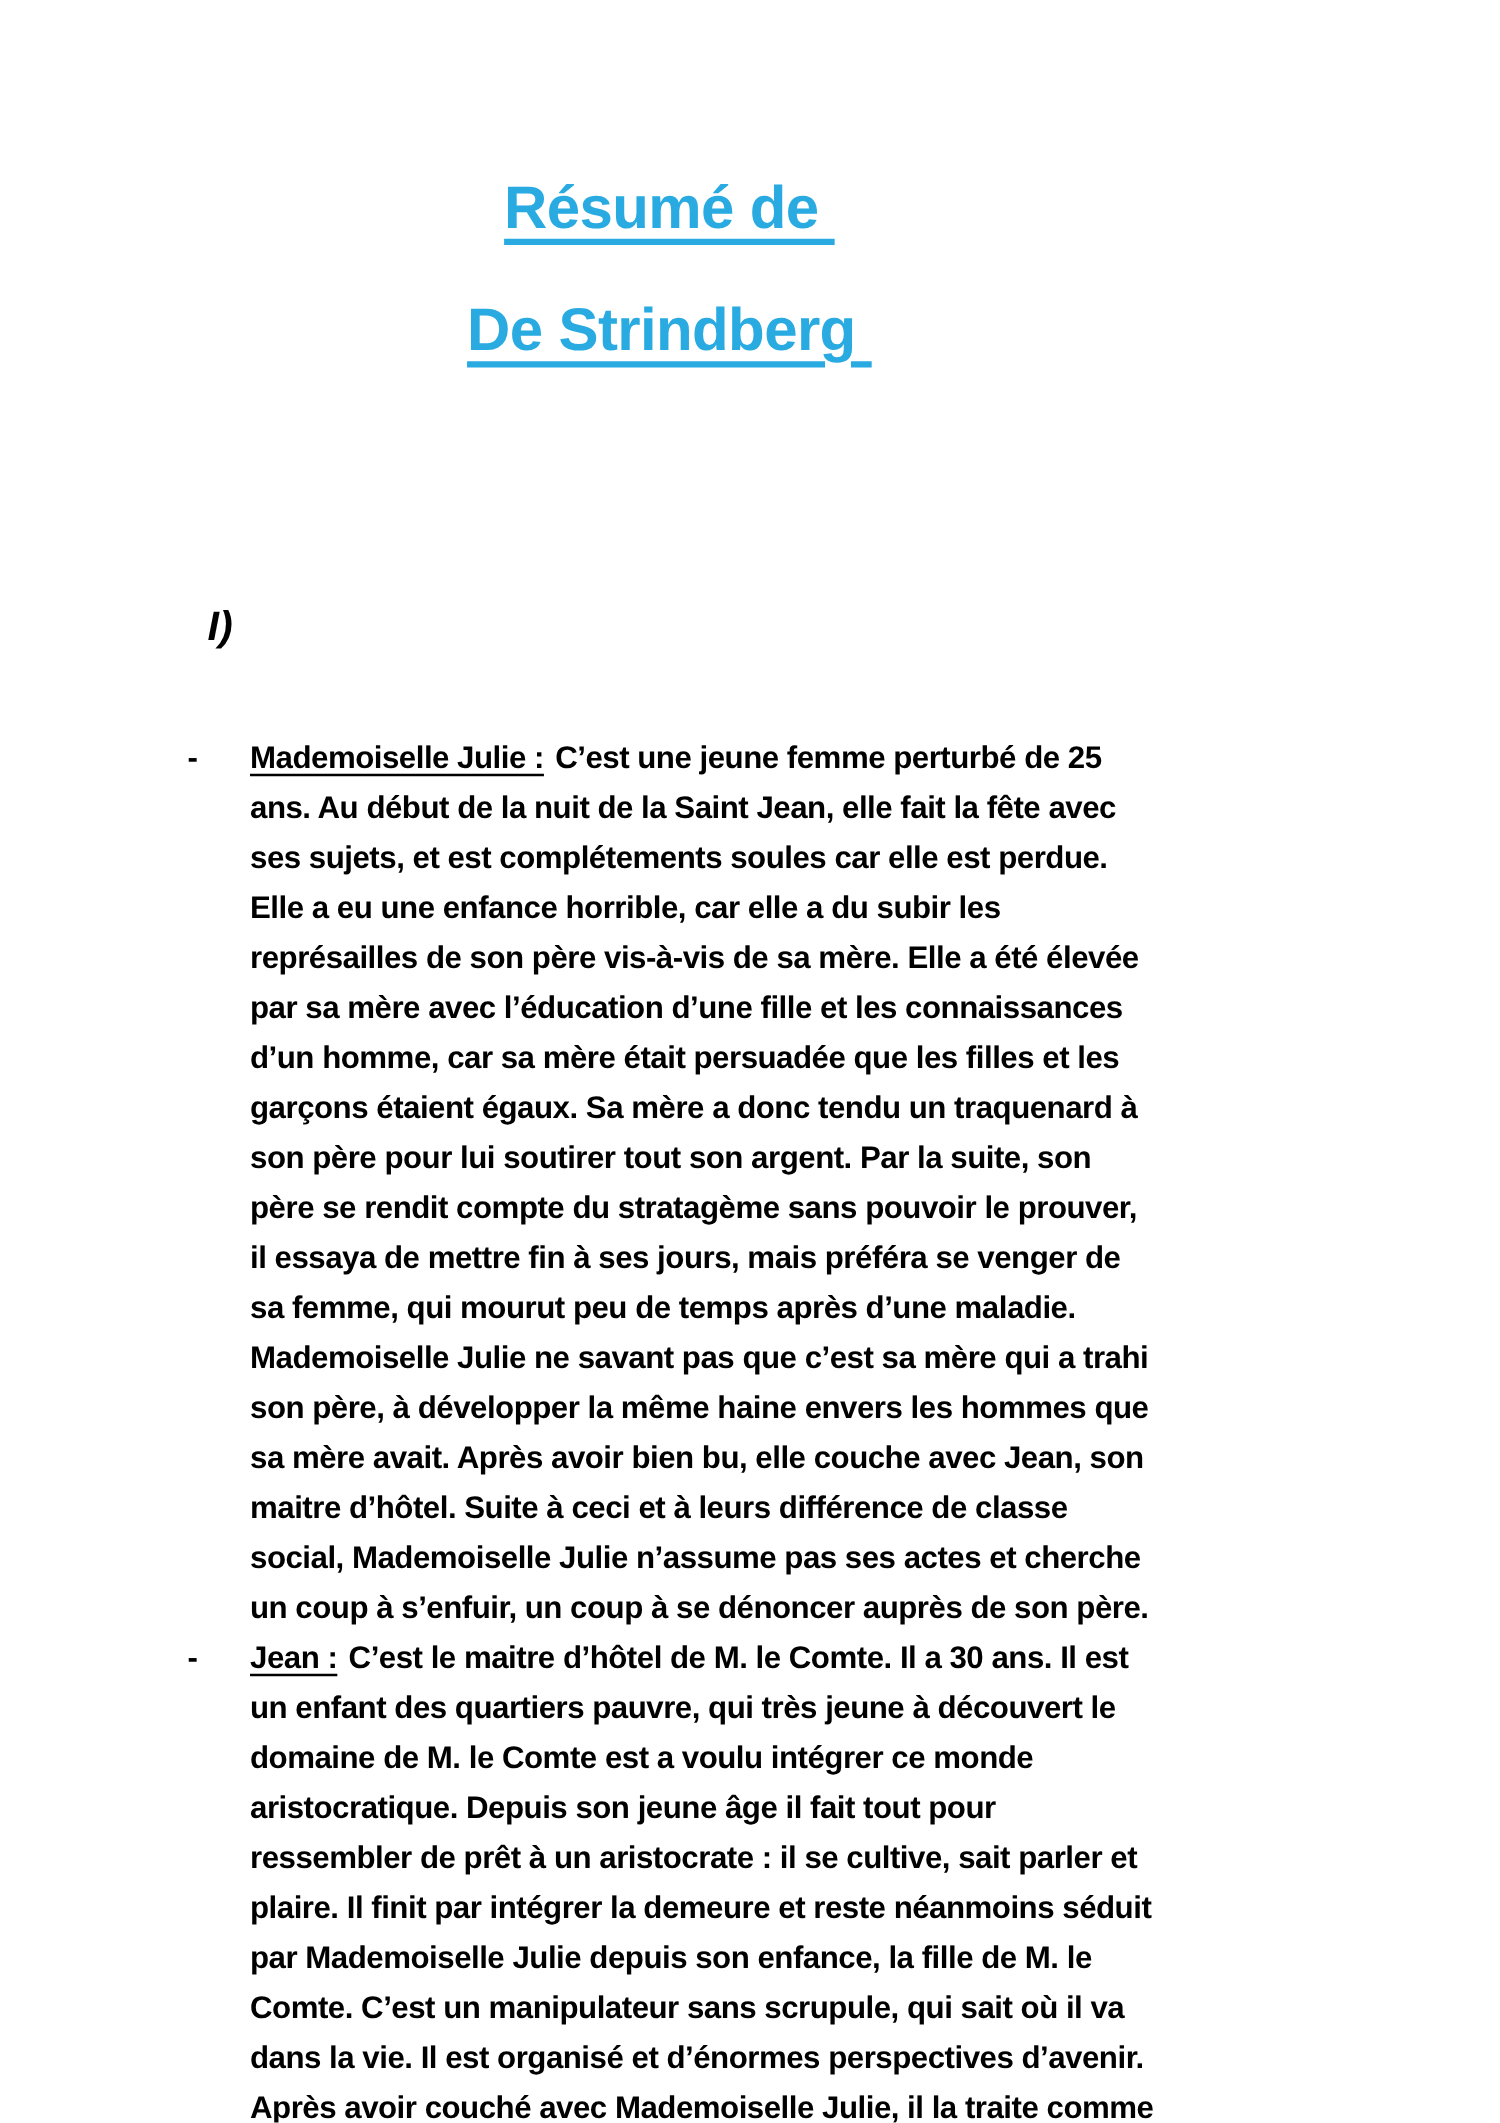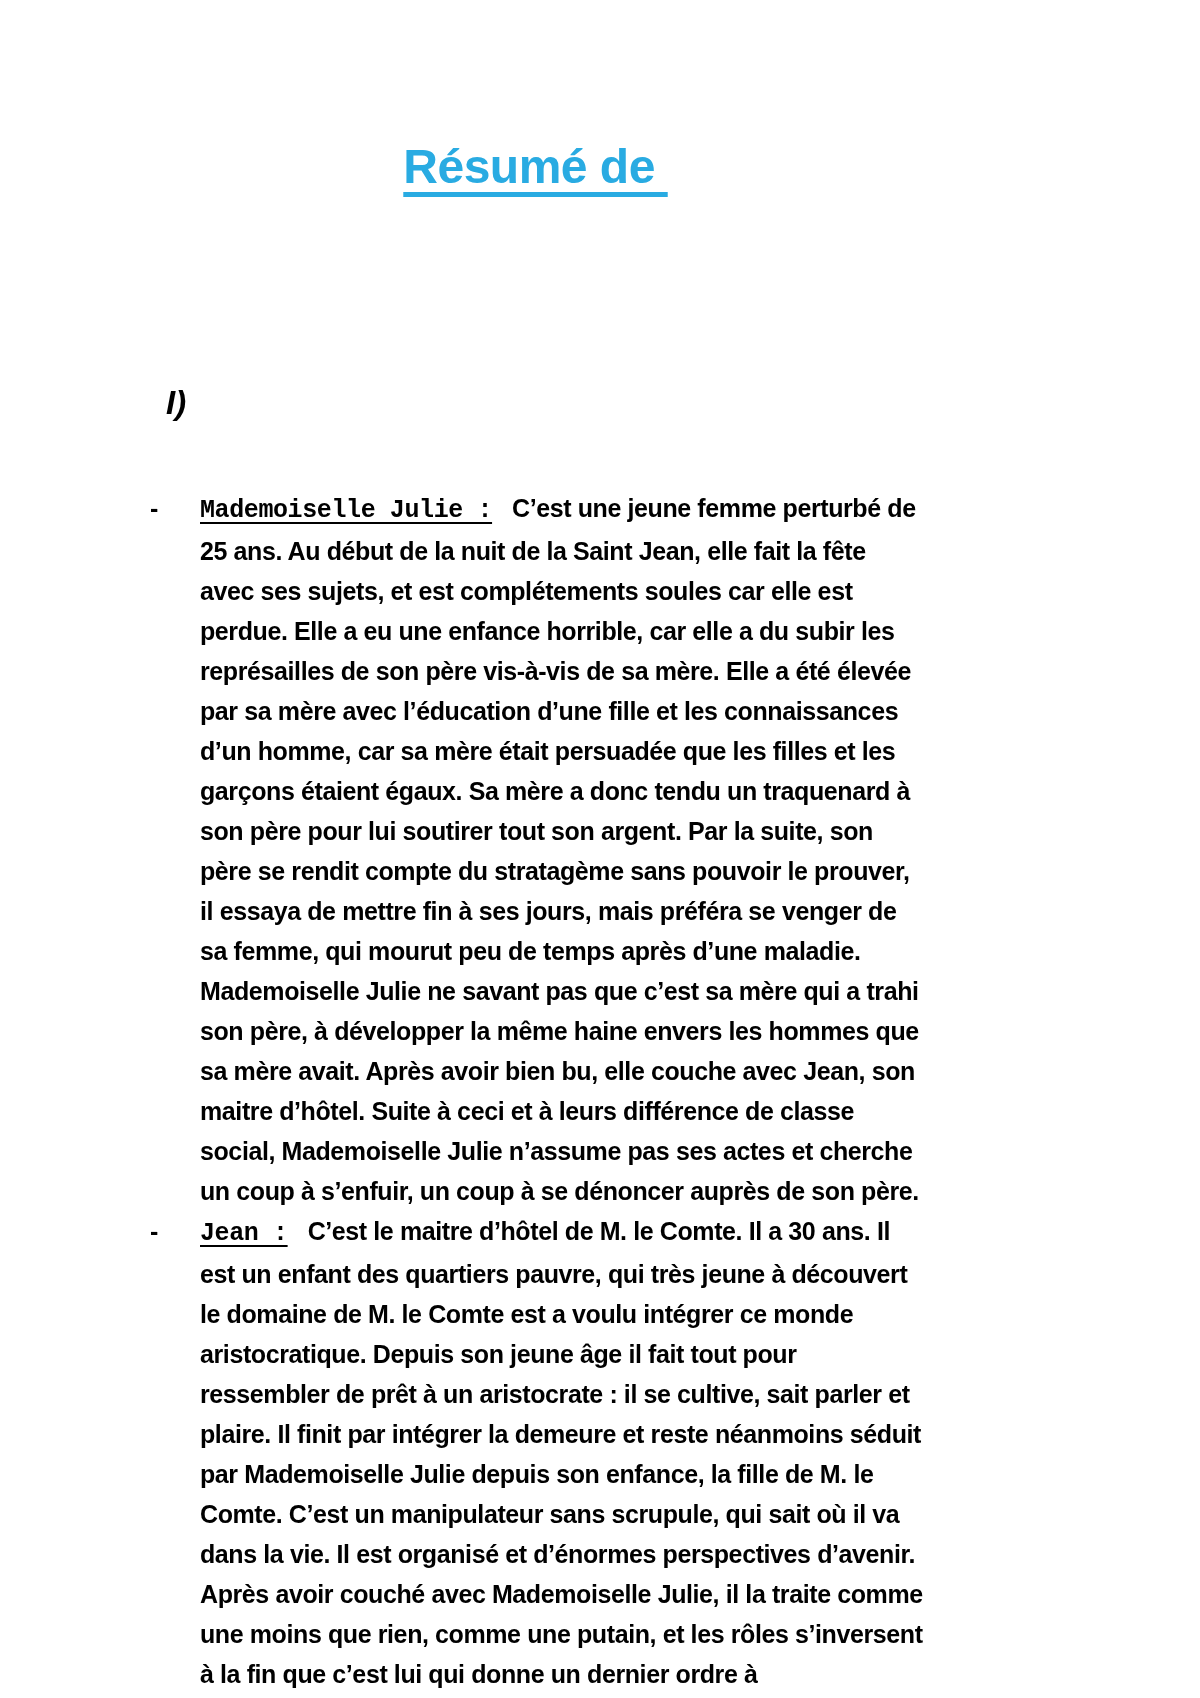--- a/index.html
+++ b/index.html
@@ -80,32 +80,32 @@
   }
   .bullet-marker {
     width: 50px;
     flex-shrink: 0;
   }
   .bullet-body { flex: 1; }
   .lead {
     text-decoration: underline;
     text-decoration-thickness: 2px;
     text-underline-offset: 5px;
-    margin-right: 20px;
+    margin-right: 9px;
     white-space: pre;
-    font-family: Liberation Mono, monospace;
   }
 </style>
 </head>
 <body>
 
 <div class="page">
 
   <h1 class="title">
     <span class="t-line">Résumé de </span>
+    <span class="t-line">De Strindberg </span>
   </h1>
 
   <div class="section-heading">
     <span class="section-numeral">I)</span>
   </div>
 
   <ul class="bullets">
 
     <li class="bullet">
       <span class="bullet-marker">-</span>

